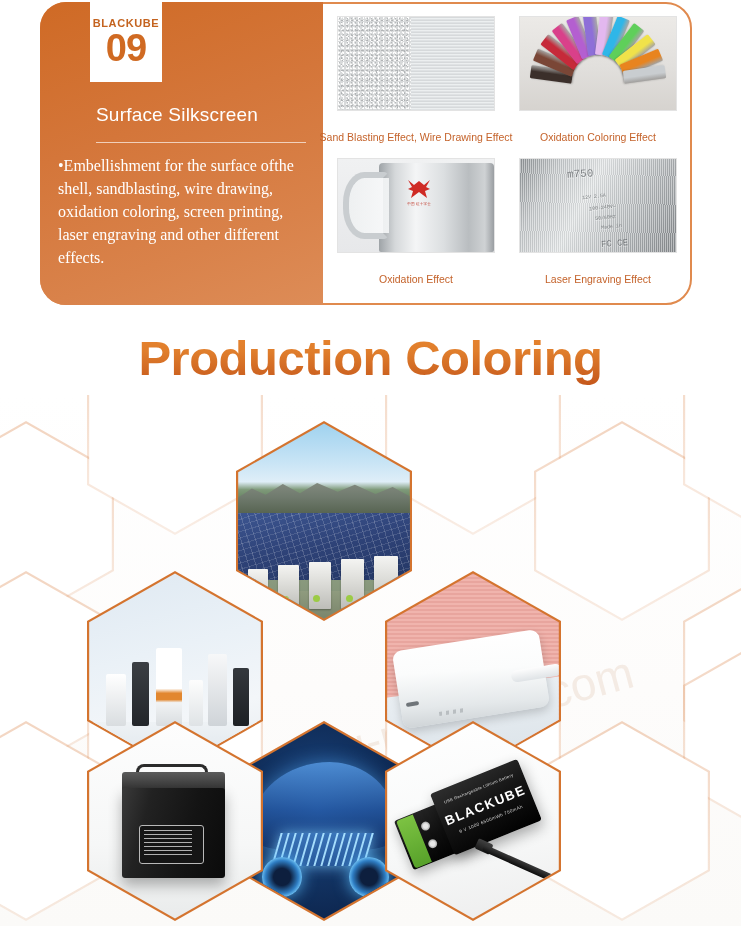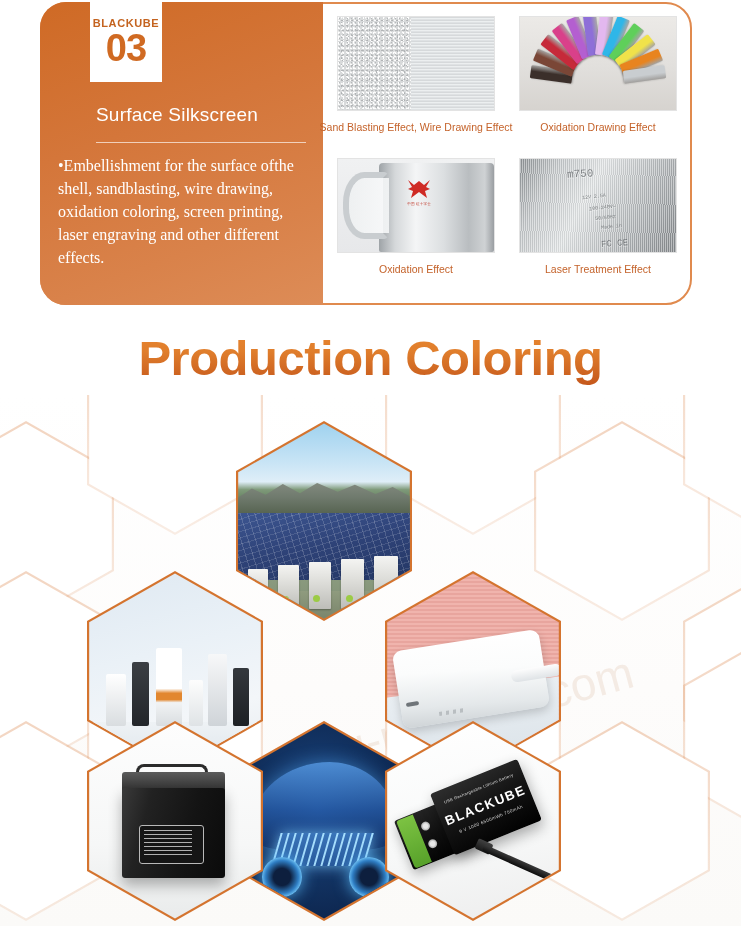--- a/index.html
+++ b/index.html
@@ -126,21 +126,21 @@
   }
   .sample-img {
     width: 158px;
     height: 95px;
     border: 1px solid #e3e3e3;
     position: relative;
     overflow: hidden;
     background: #f2f2f2;
   }
   .sample-caption {
-    margin-top: 10px;
+    margin-top: 20px;
     font-size: 10.5px;
     color: #c4622a;
     text-align: right;
     white-space: nowrap;
   }
 
   
   .img-sandblast { display: flex; width: 100%; height: 100%; }
   .sb-left {
     width: 47%;
@@ -556,21 +556,21 @@
 </head>
 <body>
 
 <div class="surface-section">
 
   <div class="card-outer"></div>
 
   <div class="orange-panel">
     <div class="badge">
       <div class="badge-brand">BLACKUBE</div>
-      <div class="badge-number">03</div>
+      <div class="badge-number">09</div>
     </div>
     <div class="panel-heading">Surface Silkscreen</div>
     <div class="panel-divider"></div>
     <div class="panel-desc">•Embellishment for the surface ofthe shell, sandblasting, wire drawing, oxidation coloring, screen printing, laser engraving and other different effects.</div>
   </div>
 
   <div class="samples">
 
     <div class="sample-row row-1">
       <div class="sample-cell">
@@ -593,21 +593,21 @@
               <div class="ox-bar" style="left: 50%; top: 24%; background: linear-gradient(90deg, rgb(180, 95, 208), rgb(180, 95, 208) 55%, rgba(0, 0, 0, 0.28)); transform: translateX(-50%) rotate(-22.3636deg) translateY(-26px);"></div>
               <div class="ox-bar" style="left: 50%; top: 24%; background: linear-gradient(90deg, rgb(142, 111, 216), rgb(142, 111, 216) 55%, rgba(0, 0, 0, 0.28)); transform: translateX(-50%) rotate(-7.45455deg) translateY(-26px);"></div>
               <div class="ox-bar" style="left: 50%; top: 24%; background: linear-gradient(90deg, rgb(227, 184, 239), rgb(227, 184, 239) 55%, rgba(0, 0, 0, 0.28)); transform: translateX(-50%) rotate(7.45455deg) translateY(-26px);"></div>
               <div class="ox-bar" style="left: 50%; top: 24%; background: linear-gradient(90deg, rgb(47, 182, 232), rgb(47, 182, 232) 55%, rgba(0, 0, 0, 0.28)); transform: translateX(-50%) rotate(22.3636deg) translateY(-26px);"></div>
               <div class="ox-bar" style="left: 50%; top: 24%; background: linear-gradient(90deg, rgb(95, 207, 90), rgb(95, 207, 90) 55%, rgba(0, 0, 0, 0.28)); transform: translateX(-50%) rotate(37.2727deg) translateY(-26px);"></div>
               <div class="ox-bar" style="left: 50%; top: 24%; background: linear-gradient(90deg, rgb(240, 226, 74), rgb(240, 226, 74) 55%, rgba(0, 0, 0, 0.28)); transform: translateX(-50%) rotate(52.1818deg) translateY(-26px);"></div>
               <div class="ox-bar" style="left: 50%; top: 24%; background: linear-gradient(90deg, rgb(232, 132, 31), rgb(232, 132, 31) 55%, rgba(0, 0, 0, 0.28)); transform: translateX(-50%) rotate(67.0909deg) translateY(-26px);"></div>
               <div class="ox-bar" style="left: 50%; top: 24%; background: linear-gradient(90deg, rgb(201, 205, 208), rgb(201, 205, 208) 55%, rgba(0, 0, 0, 0.28)); transform: translateX(-50%) rotate(82deg) translateY(-26px);"></div>
             </div>
         </div>
-        <div class="sample-caption">Oxidation Drawing Effect</div>
+        <div class="sample-caption">Oxidation Coloring Effect</div>
       </div>
     </div>
 
     <div class="sample-row row-2">
       <div class="sample-cell">
         <div class="sample-img">
           <div class="img-silkscreen">
             <div class="mug-body"></div>
             <div class="mug-handle"></div>
             <svg class="mug-logo" viewBox="0 0 30 22">
@@ -623,21 +623,21 @@
         <div class="sample-img">
           <div class="img-laser" id="laser-host">
               <div class="laser-mark" style="left: 30%; top: 10%; font-size: 11px; transform: rotate(-3deg);">m750</div>
               <div class="laser-mark" style="left: 40%; top: 38%; font-size: 5px; transform: rotate(-6deg);">12V 2.5A</div>
               <div class="laser-mark" style="left: 44%; top: 49%; font-size: 5px; transform: rotate(-6deg);">100-240V~</div>
               <div class="laser-mark" style="left: 48%; top: 60%; font-size: 5px; transform: rotate(-6deg);">50/60Hz</div>
               <div class="laser-mark" style="left: 52%; top: 70%; font-size: 5px; transform: rotate(-6deg);">Made in</div>
               <div class="laser-mark" style="left: 52%; top: 86%; font-size: 9px; transform: rotate(-4deg);">FC CE</div>
             </div>
         </div>
-        <div class="sample-caption">Laser Treatment Effect</div>
+        <div class="sample-caption">Laser Engraving Effect</div>
       </div>
     </div>
 
   </div>
 </div>
 
 <div class="process-title">Production Coloring</div>
 
 <div class="honeycomb">
 

